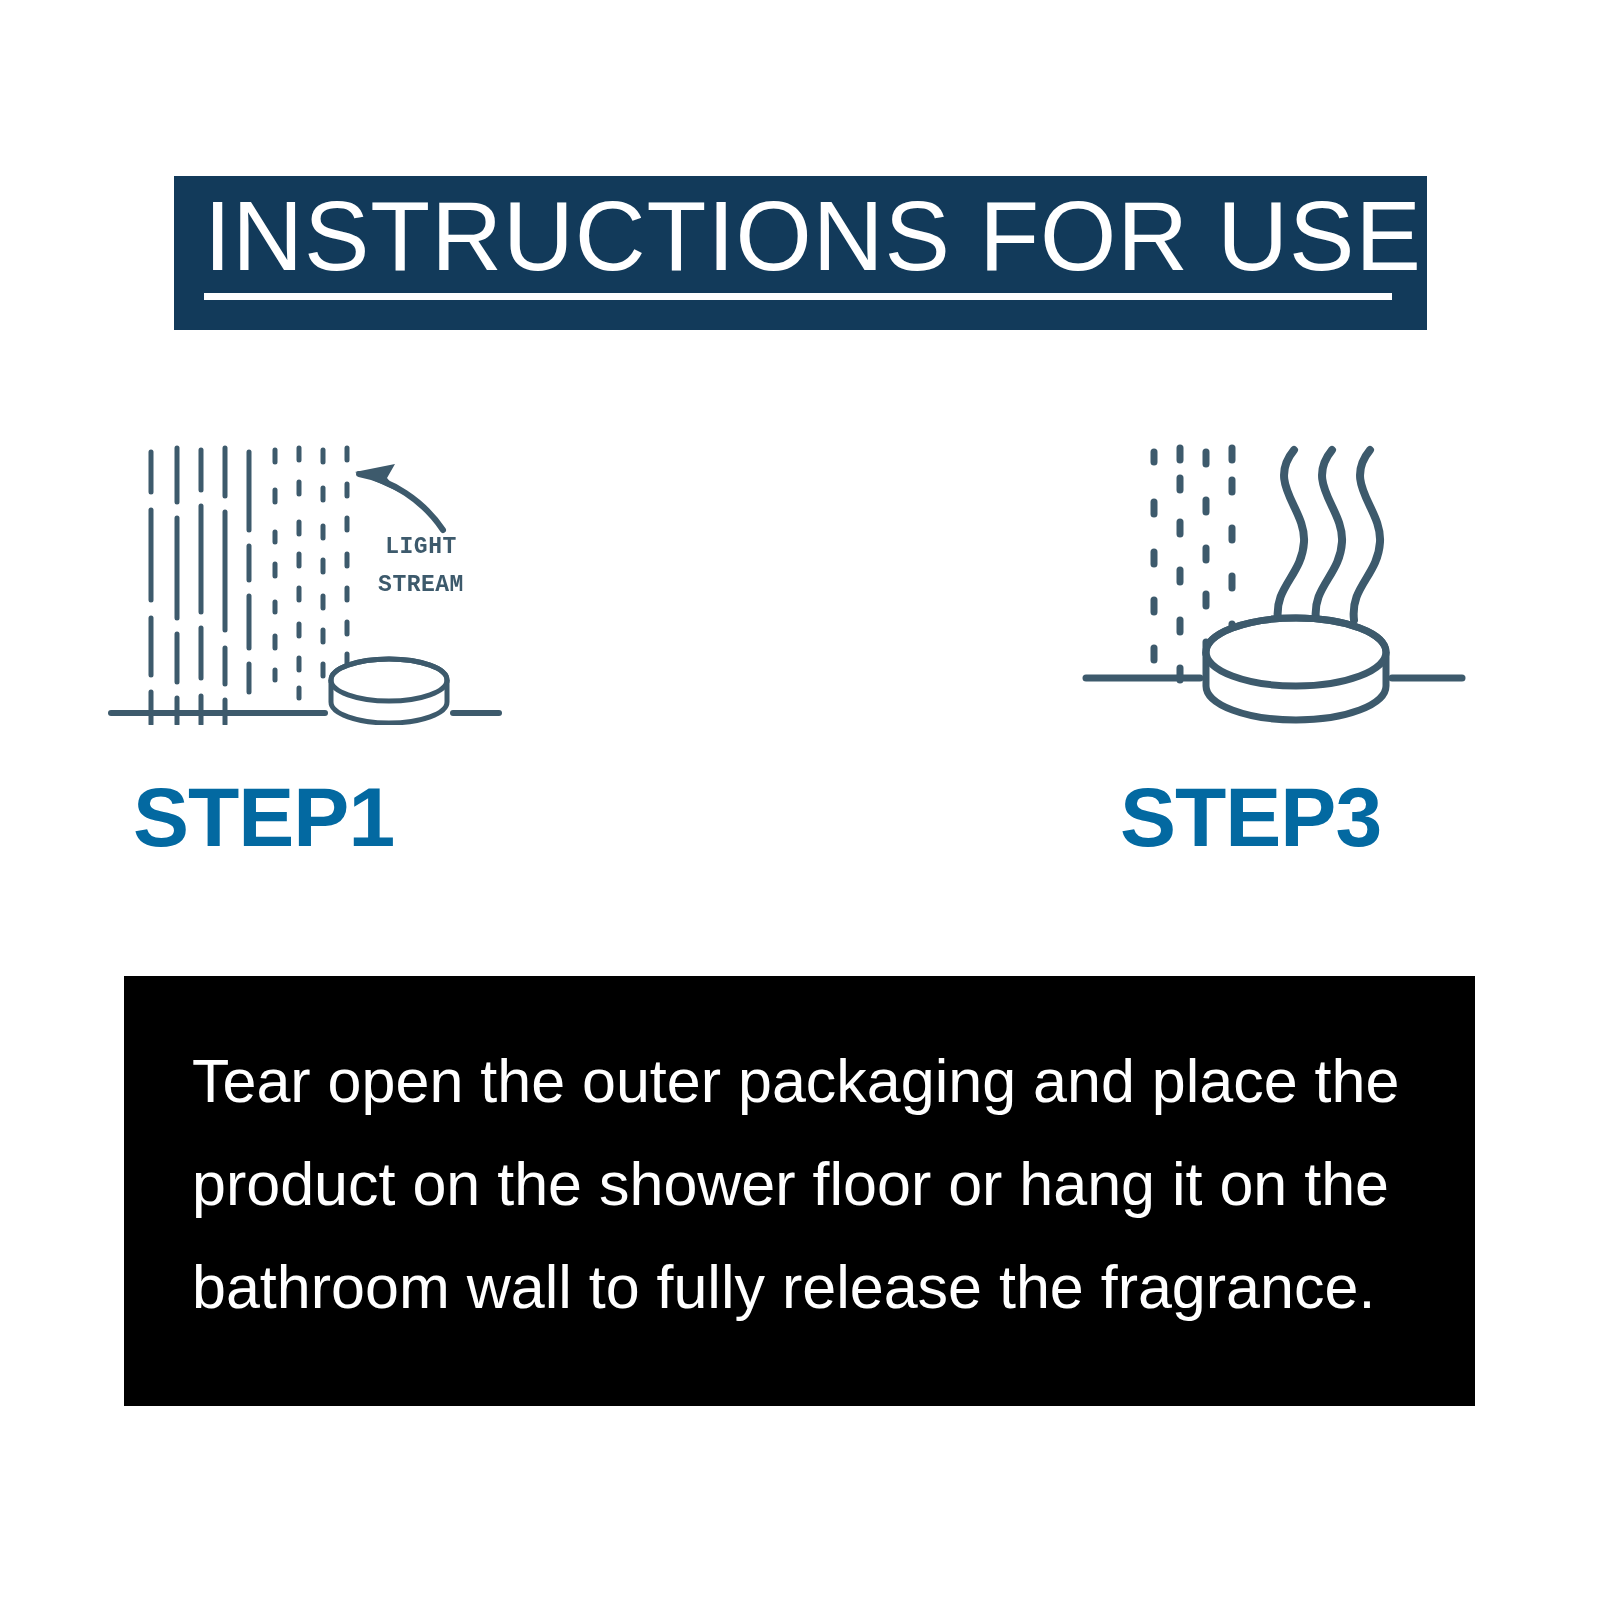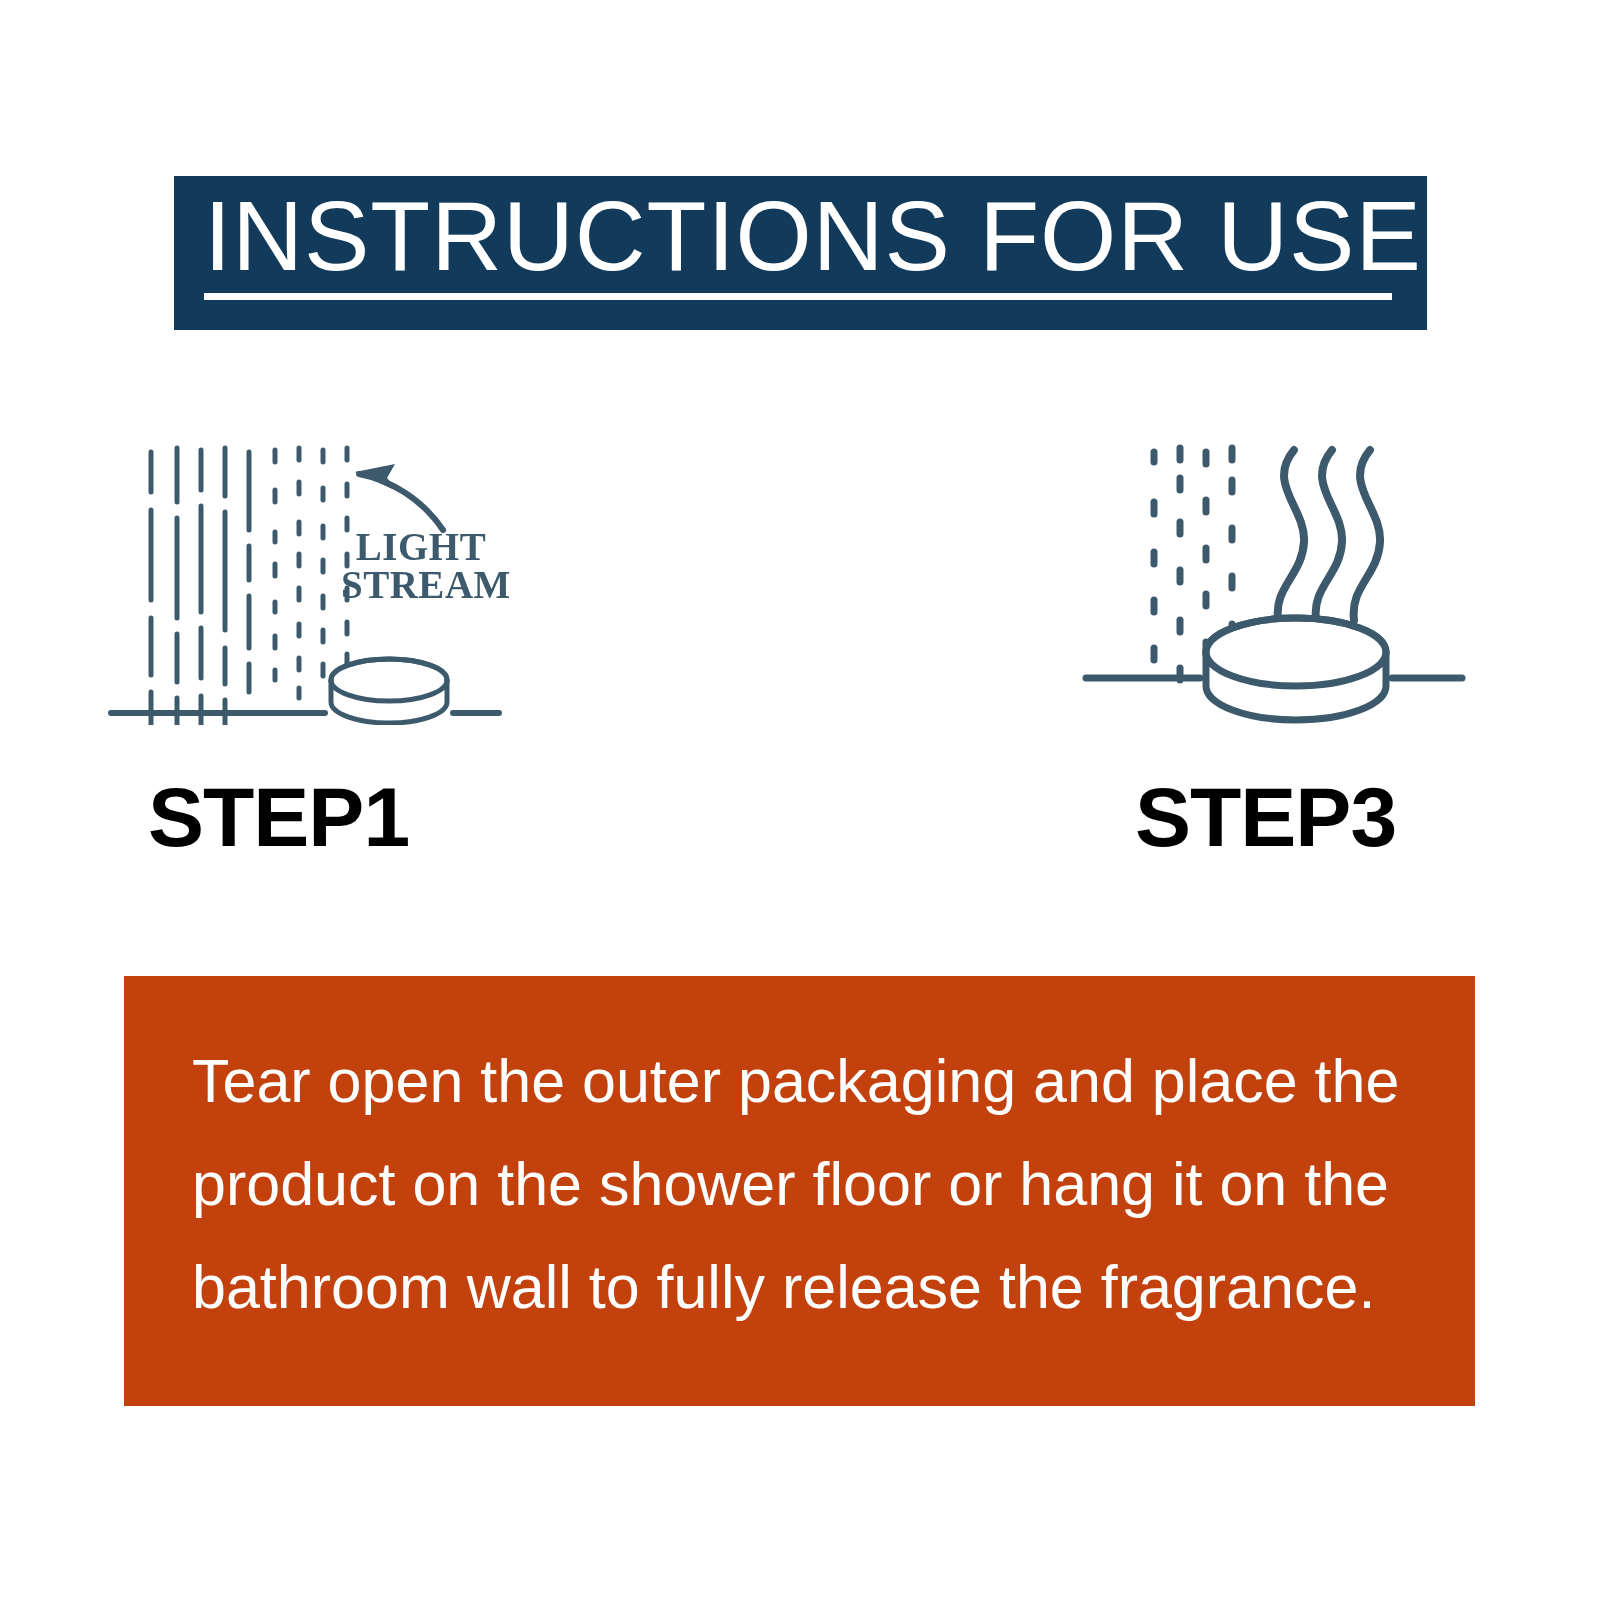--- a/index.html
+++ b/index.html
@@ -75,43 +75,43 @@
     left: 0;
     top: 0;
     width: 400px;
     height: 295px;
   }
   .step-illustration svg { display: block; }
 
   .step-label {
     position: absolute;
     top: 345px;
-    left: 17px;
+    left: 2px;
     width: 400px;
-    color: #000000;
+    color: #0369a1;
     font-family: "Liberation Sans Narrow", "Liberation Sans", sans-serif;
     font-size: 84px;
     font-weight: 700;
     letter-spacing: -1px;
     line-height: 84px;
     text-align: center;
     white-space: nowrap;
   }
   #step-col-1 .step-label { text-align: left; padding-left: 28px; box-sizing: border-box; }
   #step-col-2 .step-label { text-align: left; padding-left: 48px; box-sizing: border-box; }
   #step-col-3 .step-label { text-align: left; padding-left: 50px; box-sizing: border-box; }
 
   
   .description-panel {
     position: absolute;
     left: 124px;
     top: 976px;
     width: 1351px;
     height: 430px;
-    background: #c2410c;
+    background: #000000;
     box-sizing: border-box;
   }
   .description-text {
     position: absolute;
     left: 68px;
     top: 54px;
     width: 1215px;
     color: #ffffff;
     font-family: "Liberation Sans Narrow", "Liberation Sans", sans-serif;
     font-size: 61px;
@@ -210,22 +210,22 @@
         </g>
 
         <g stroke="#3D5A6C" stroke-width="6" stroke-linecap="round">
           <line x1="8" y1="283" x2="222" y2="283"></line>
           <line x1="350" y1="283" x2="396" y2="283"></line>
         </g>
       </svg>
     </div>
 
     <div class="step-annotation" style="position:absolute; left:238px; top:98px; width:160px; color:#3D5A6C;
-                font-family:Liberation Serif, serif;
-                font-size:39px; font-weight:700; line-height:38px; text-align:center; letter-spacing:0.5px;">
+                font-family:Liberation Mono, monospace;
+                font-size:23px; font-weight:700; line-height:38px; text-align:center; letter-spacing:0.5px;">
       <div>LIGHT</div>
       <div>STREAM</div>
     </div>
 
     <div class="step-label">STEP1</div>
   </div>
 
 
   <div class="step-col" id="step-col-3">
     <div class="step-illustration">

